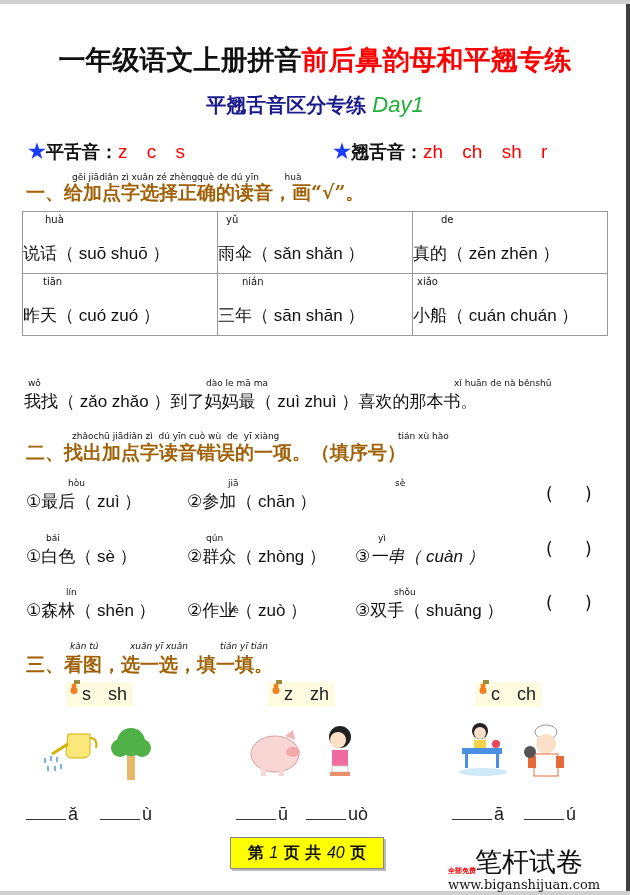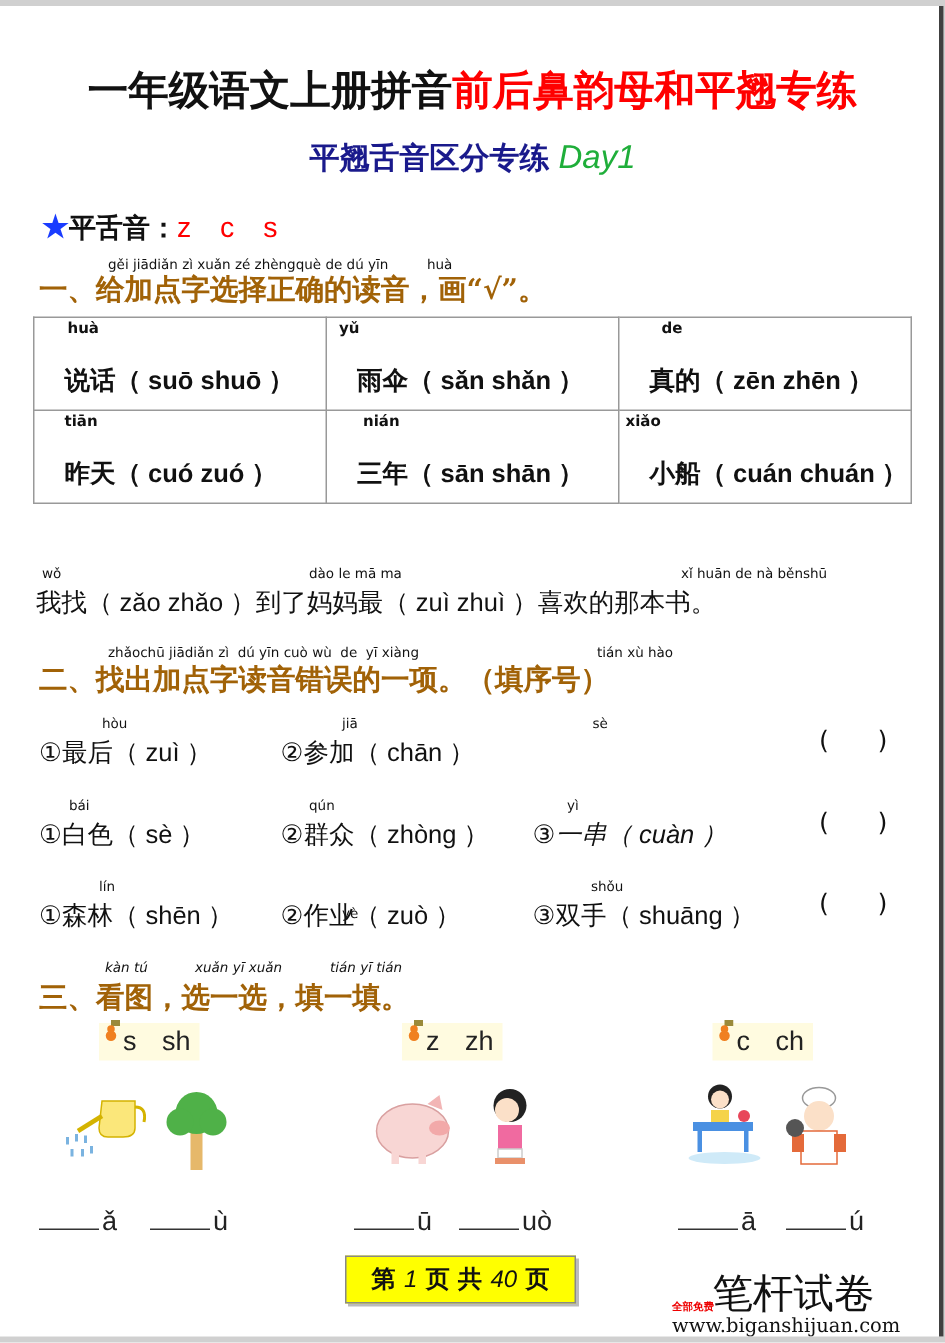--- a/index.html
+++ b/index.html
@@ -1,33 +1,33 @@
 <!DOCTYPE html>
 <html><head>
 <meta charset="utf-8">
 <style>
   html, body { margin:0; padding:0; }
   body { width:630px; height:895px; background:#d0d0d0; position:relative; overflow:hidden;
          font-family:"DejaVu Sans", sans-serif; }
   .page { position:absolute; left:0; top:4px; width:626px; height:887px; background:#fff;
-          border-right:3px solid #404040; }
+          border-right:5px solid #404040; }
   .abs { position:absolute; white-space:nowrap; }
   .title { top:38px; left:0; width:630px; text-align:center; font-family:"DejaVu Serif", serif;
            font-weight:bold; font-size:27px; letter-spacing:0px; color:#111; }
   .title .red { color:#f00; }
   .subtitle { top:88px; left:0; width:630px; text-align:center; font-family:"DejaVu Serif", serif;
               font-weight:bold; font-size:20px; color:#1a1a8c; }
   .subtitle .day { color:#1fae3a; font-family:"Liberation Sans", sans-serif; font-style:italic; font-weight:normal; font-size:22px; margin-left:6px; }
   .star-row { top:135px; font-family:"DejaVu Serif", serif; font-weight:bold; font-size:18px; color:#111; }
   .star { color:#1a3cff; font-size:20px; }
   .sounds { color:#f00; font-family:"Liberation Sans", sans-serif; font-weight:normal; font-size:19px; word-spacing:14px; }
   .sec-head { font-family:"DejaVu Serif", serif; font-weight:bold; font-size:19px; color:#a16207; }
   .py-small { font-size:9px; color:#111; font-family:"DejaVu Sans", sans-serif; }
   table.grid { position:absolute; left:22px; top:207px; border-collapse:collapse; width:586px; }
-  table.grid td { border:1px solid #999; height:53px; width:33%; vertical-align:bottom; padding:0 0 8px 20px; position:relative;font-weight:bold; }
+  table.grid td { border:1px solid #999; height:53px; width:33%; vertical-align:bottom; padding:0 0 8px 0; position:relative; }
   .cell-text { font-size:17px; color:#111; white-space:nowrap; }
   .cell-text .hz { font-family:"DejaVu Serif", serif; }
   .cell-text .opt { font-family:"Liberation Sans", sans-serif; font-size:17px; }
   .py-top { position:absolute; top:2px; font-size:10px; color:#111; }
   .line { font-size:17px; color:#111; }
   .line .hz { font-family:"DejaVu Serif", serif; }
   .line .opt { font-family:"Liberation Sans", sans-serif; }
   .paren { font-size:17px; color:#111; }
   .chip { background:#fffbe0; padding:2px 6px 2px 4px; font-family:"Liberation Sans", sans-serif; font-size:18px; color:#222; word-spacing:12px; }
   .gourd { display:inline-block; width:10px; height:14px; vertical-align:top; margin-right:2px; position:relative; top:-4px; }
@@ -48,20 +48,23 @@
   <div class="abs title">
     <span>一年级语文上册拼音</span><span class="red">前后鼻韵母和平翘专练</span>
   </div>
   <div class="abs subtitle">
     <span>平翘舌音区分专练</span><span class="day">Day1</span>
   </div>
 
   <div class="abs star-row" style="left:28px;">
     <span class="star">★</span><span>平舌音：</span><span class="sounds">z c s</span>
   </div>
+  <div class="abs star-row" style="left:333px;">
+    <span class="star">★</span><span>翘舌音：</span><span class="sounds">zh ch sh r</span>
+  </div>
 
   <div class="abs py-small" style="left:72px; top:168px; white-space:pre;">gěi jiādiǎn zì xuǎn zé zhèngquè de dú yīn         huà</div>
   <div class="abs sec-head" style="left:26px; top:176px;">一、给加点字选择正确的读音，画“√”。</div>
 
   <table class="grid">
     <tbody>
         <tr>
       <td>
         <span class="py-top" style="left:22px;">huà</span>
         <span class="cell-text"><span class="hz">说话</span><span class="opt">（ suō   shuō ）</span></span>

